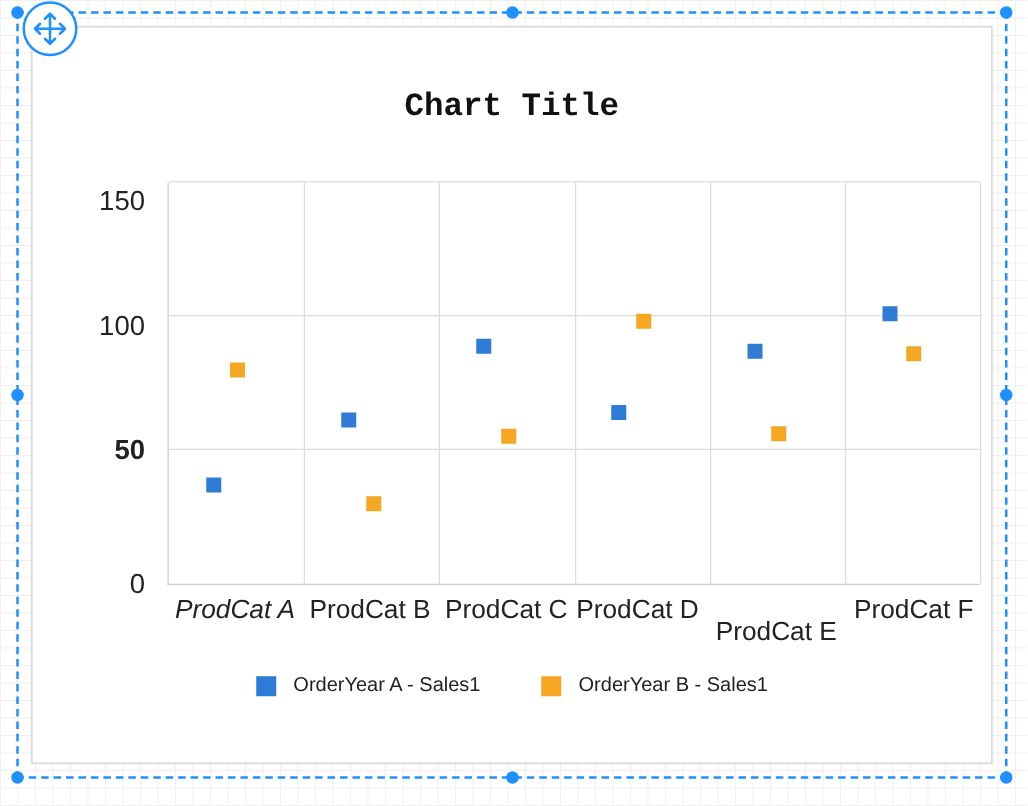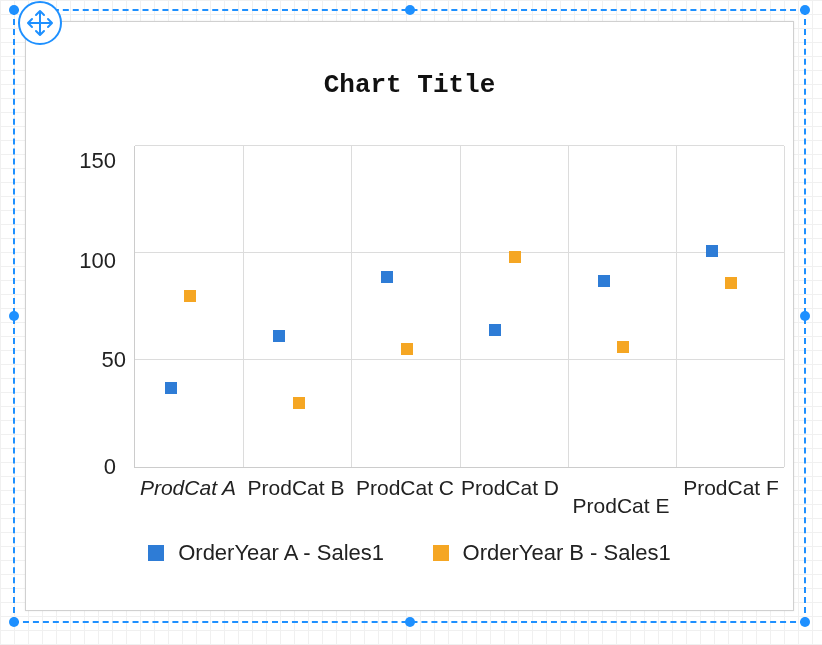--- a/index.html
+++ b/index.html
@@ -115,21 +115,21 @@
   .legend {
     position: absolute;
     left: 0;
     right: 0;
     top: 518px;
     text-align: center;
   }
   .legend-item {
     display: inline-flex;
     align-items: center;
-    font-size: 22px;
+    font-size: 16px;
     color: #222;
     margin: 0 22px;
   }
   .legend-swatch {
     width: 16px;
     height: 16px;
     display: inline-block;
     margin-right: 14px;
   }
 </style>
@@ -138,21 +138,21 @@
 
 <div class="canvas-bg"></div>
 
 <div class="selection-frame">
   <div class="chart-panel">
 
     <div class="chart-title">Chart Title</div>
 
     <div class="y-tick" style="left:30px; top:110px;margin-top:16px;">150</div>
     <div class="y-tick" style="left:30px; top:226px;">100</div>
-    <div class="y-tick" style="left:40px; top:325px;">50</div>
+    <div class="y-tick" style="left:30px; top:325px;font-weight:bold;">50</div>
     <div class="y-tick" style="left:30px; top:432px;">0</div>
 
     <div class="plot-area">
 
       <div class="hgrid" style="bottom:33.33%;"></div>
       <div class="hgrid" style="bottom:66.66%;"></div>
       <div class="hgrid" style="bottom:100%;"></div>
 
       <div class="vgrid" style="left:16.66%;"></div>
       <div class="vgrid" style="left:33.33%;"></div>

